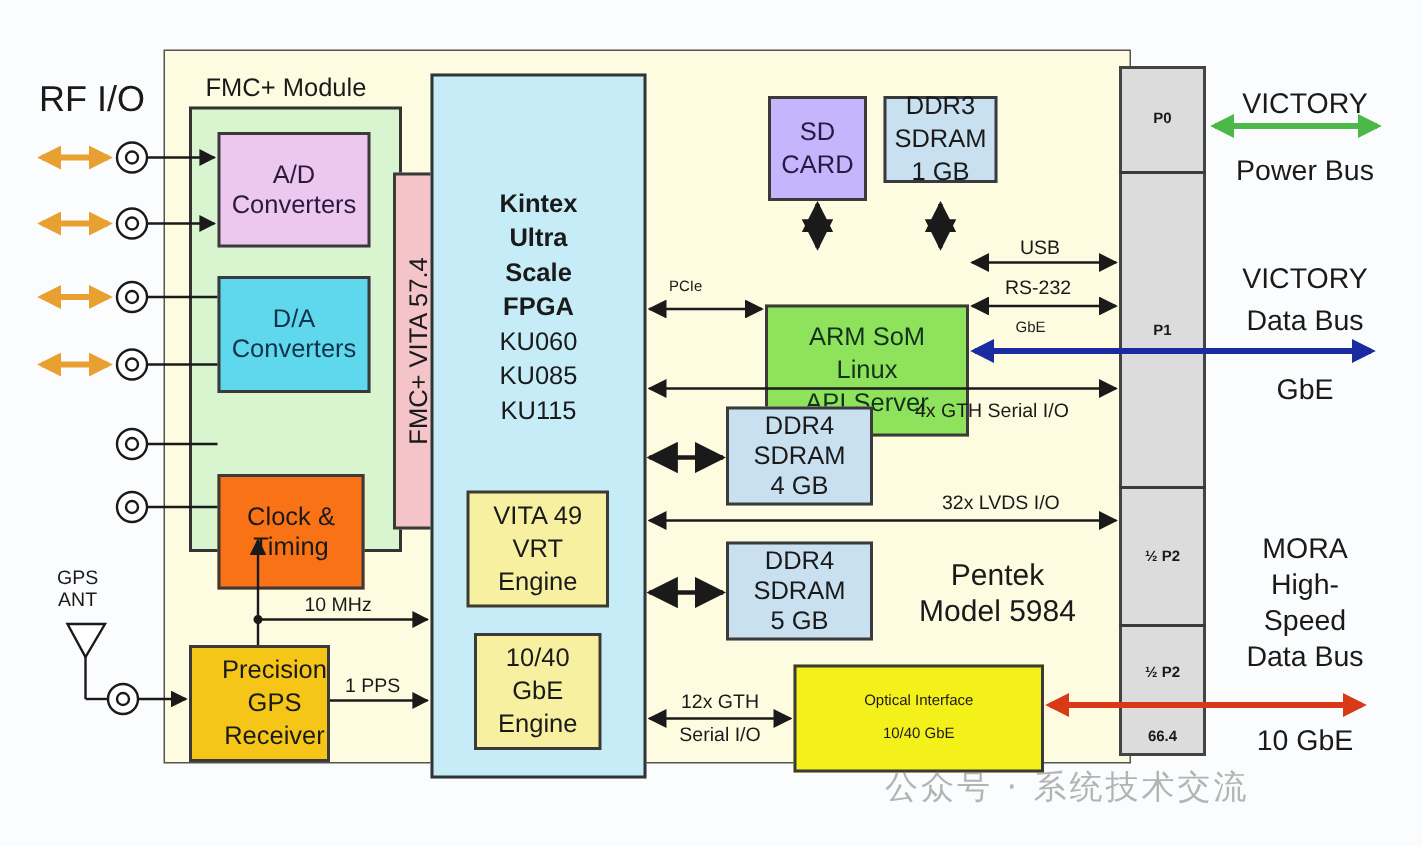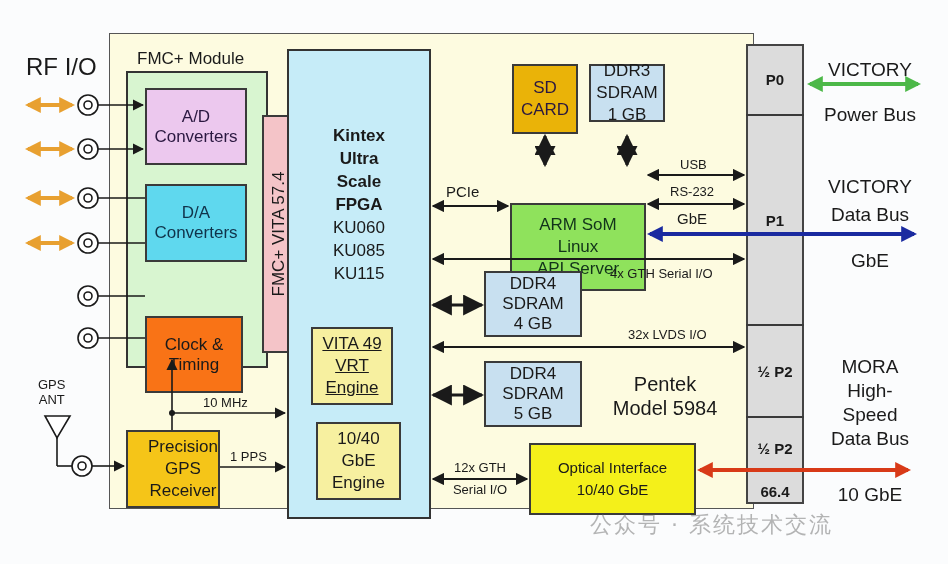--- a/index.html
+++ b/index.html
@@ -4,21 +4,21 @@
 <style>
   html, body { margin:0; padding:0; }
   body { width:948px; height:564px; background:#fbfcfd; position:relative; overflow:hidden;
          font-family:"Liberation Sans", sans-serif; color:#1a1a1a; }
   .abs { position:absolute; }
   .box { position:absolute; box-sizing:border-box; border:2px solid #3a3a3a; display:flex;
          flex-direction:column; align-items:center; justify-content:center; text-align:center; }
   .lbl { position:absolute; white-space:nowrap; }
   svg.wires { position:absolute; left:0; top:0; }
   .t17 { font-size:17px; line-height:20px; }
-  .t15 { font-size:15px; line-height:19px; }
+  .t15 { font-size:10px; line-height:19px; }
   .t13 { font-size:13px; }
   .bold { font-weight:bold; }
   .ml { white-space:pre-line; }
   .watermark { position:absolute; left:590px; top:510px; font-size:22px; color:rgba(120,120,120,0.55);
                letter-spacing:2px; font-family:"DejaVu Sans", sans-serif; }
 </style>
 </head>
 <body>
 
 <div class="abs" style="left:109px;top:33px;width:645px;height:476px;background:#fdfbe0;border:1.5px solid #555;box-sizing:border-box;"></div>
@@ -38,32 +38,32 @@
 </div>
 
 <div class="abs" style="left:287px;top:49px;width:144px;height:470px;background:#c6ecf8;border:2px solid #333;box-sizing:border-box;"></div>
 <div class="lbl t17 bold ml" style="left:287px;top:124px;width:144px;text-align:center;line-height:23px;">Kintex
 Ultra
 Scale
 FPGA</div>
 <div class="lbl t17 ml" style="left:287px;top:216px;width:144px;text-align:center;line-height:23px;">KU060
 KU085
 KU115</div>
-<div class="box t17 ml" style="left:311px;top:327px;width:82px;height:78px;background:#f7f0a0;line-height:22px;text-decoration:underline;">VITA 49
+<div class="box t17 ml" style="left:311px;top:327px;width:95px;height:78px;background:#f7f0a0;line-height:22px;">VITA 49
 VRT
 Engine</div>
 <div class="box t17 ml" style="left:316px;top:422px;width:85px;height:78px;background:#f7f0a0;line-height:22px;">10/40
 GbE
 Engine</div>
 
 <div class="box t17 ml" style="left:126px;top:430px;width:94px;height:78px;background:#f5c518;line-height:22px;padding-left:20px;">Precision
 GPS
 Receiver</div>
 
-<div class="box t17 ml" style="left:512px;top:64px;width:66px;height:70px;background:#eab308;color:#2a1840;line-height:22px;">SD
+<div class="box t17 ml" style="left:512px;top:64px;width:66px;height:70px;background:#c4b5fd;color:#2a1840;line-height:22px;">SD
 CARD</div>
 <div class="box t17 ml" style="left:589px;top:64px;width:76px;height:58px;background:#c8e0f0;line-height:22px;">DDR3
 SDRAM
 1 GB</div>
 
 <div class="box t17 ml" style="left:510px;top:167px;width:136px;height:88px;background:#8fe25c;color:#12331a;line-height:22px;margin-top:36px;">ARM SoM
 Linux
 API Server</div>
 
 <div class="box t17 ml" style="left:484px;top:271px;width:98px;height:66px;background:#c8e0f0;line-height:20px;">DDR4

